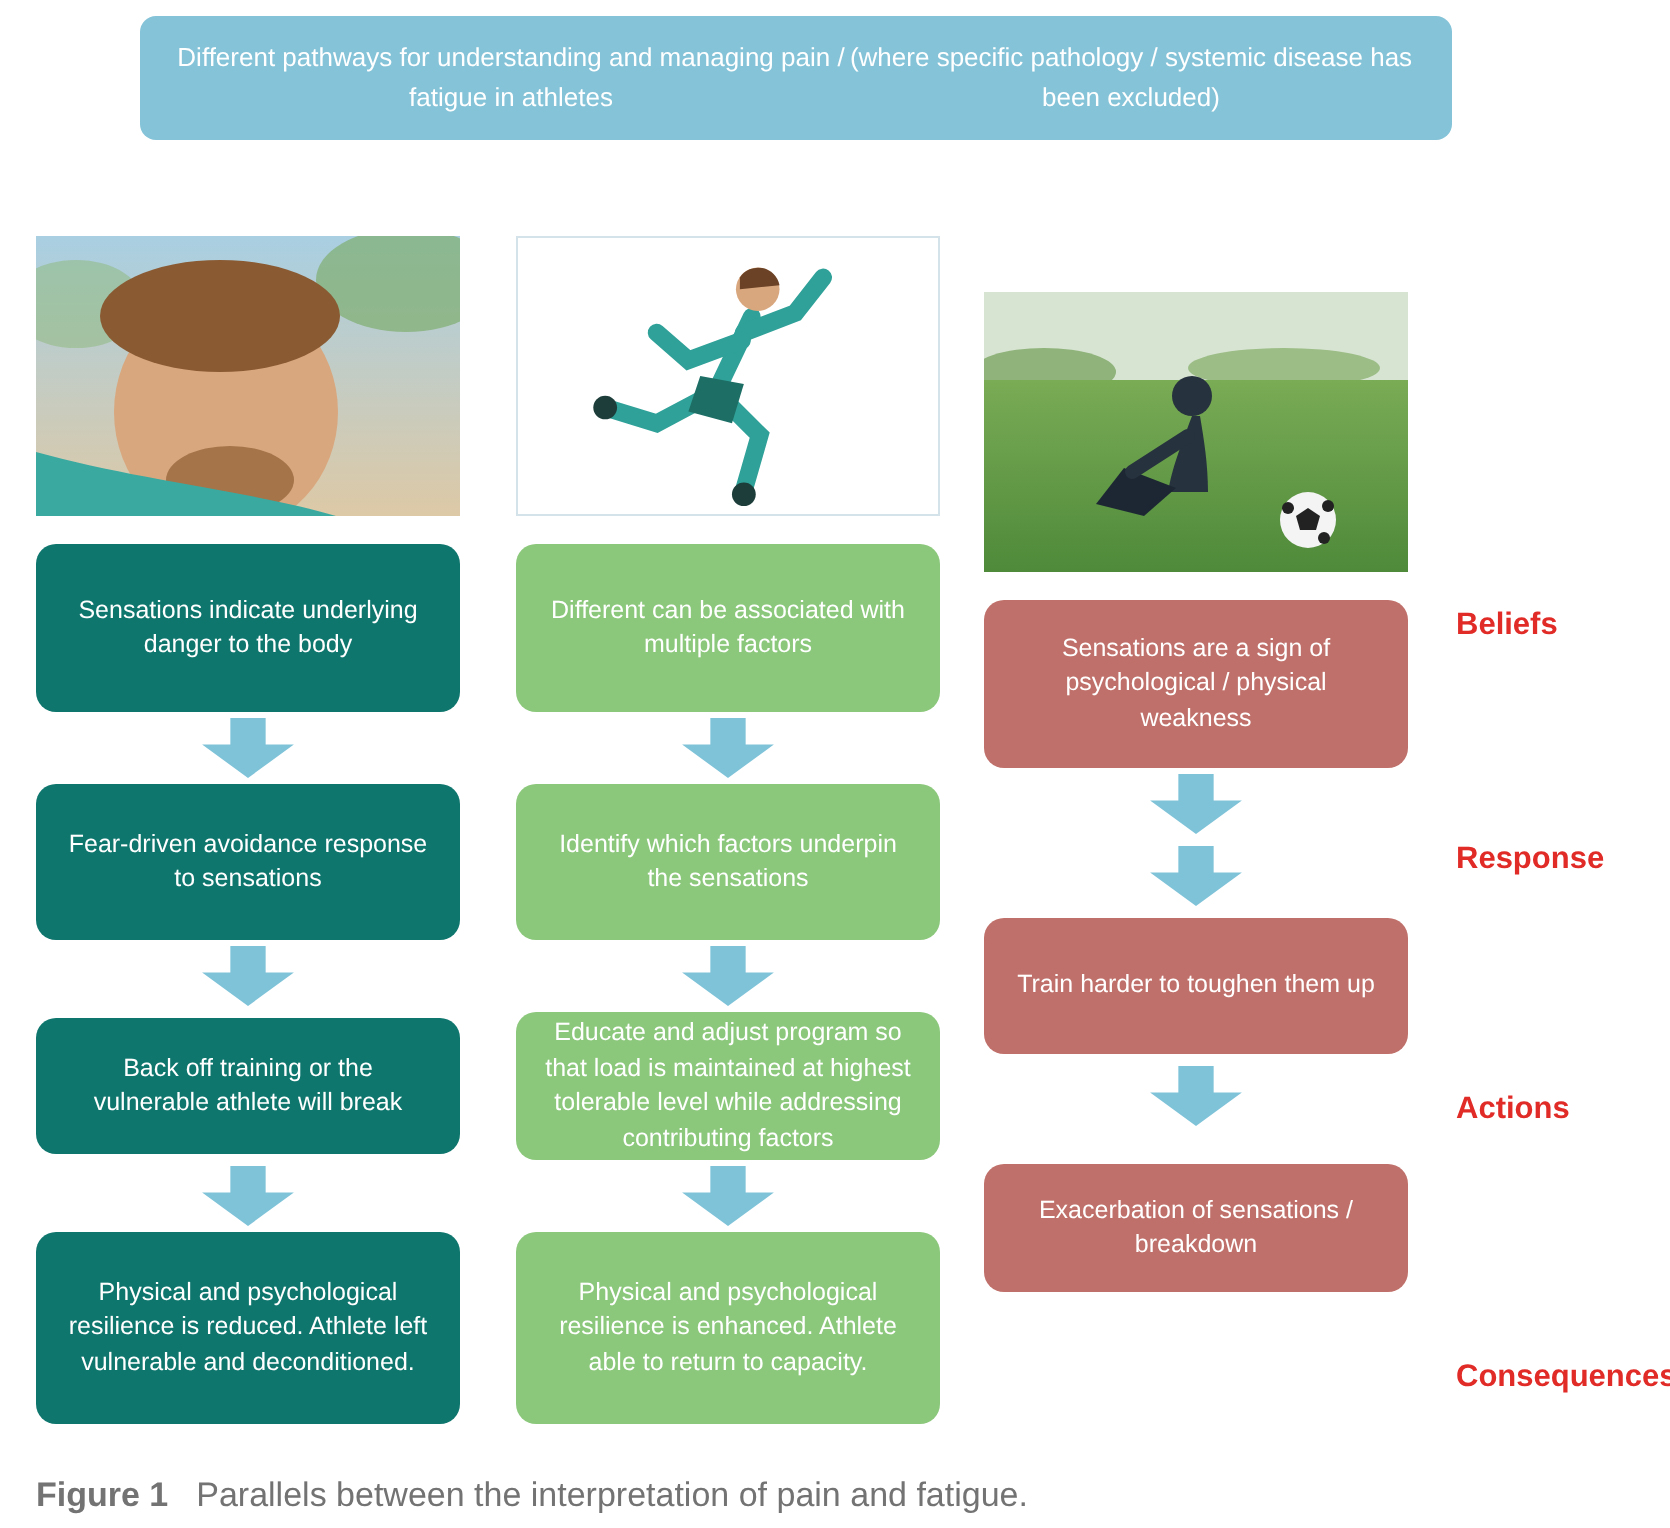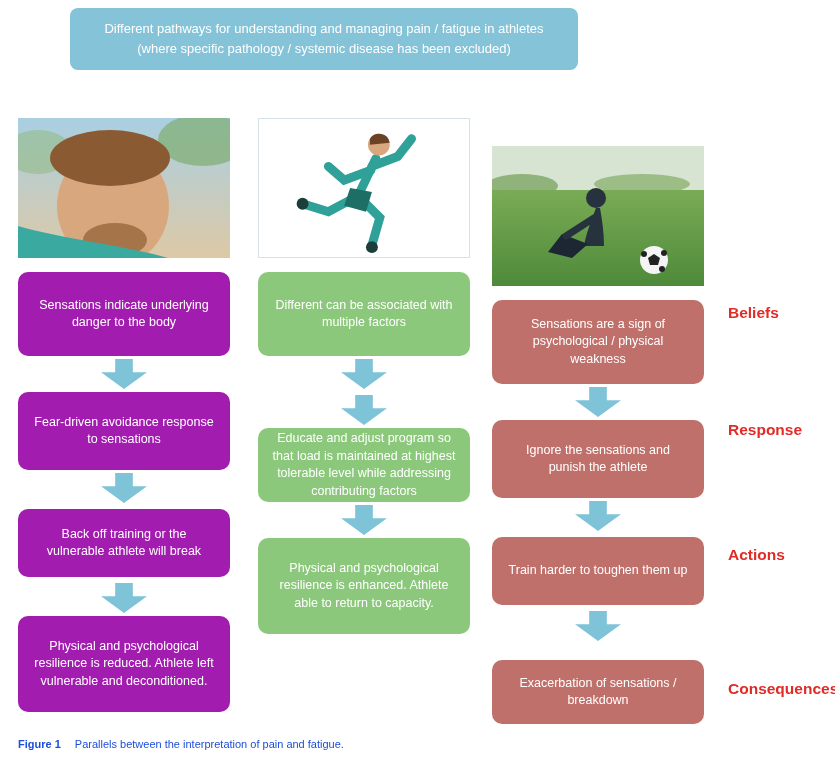--- a/index.html
+++ b/index.html
@@ -11,28 +11,28 @@
     position: relative;
     width: 835px;
     height: 764px;
     background: #ffffff;
     overflow: hidden;
   }
   
   .header-box {
     position: absolute;
     left: 70px; top: 8px;
-    width: 508px; height: 62px;
+    width: 656px; height: 62px;
     background: #85c3d8;
     border-radius: 8px;
     color: #ffffff;
     font-size: 13px;
     line-height: 1.55;
     display: flex;
-    flex-direction: column;
+    flex-direction: row;
     align-items: center;
     justify-content: center;
     text-align: center;
     padding: 4px 18px;
   }
   
   .col {
     position: absolute;
     top: 118px;
     width: 212px;
@@ -71,21 +71,21 @@
     border-radius: 10px;
     color: #ffffff;
     font-size: 12.5px;
     line-height: 1.4;
     display: flex;
     align-items: center;
     justify-content: center;
     text-align: center;
     padding: 8px 14px;
   }
-  .purple { background: #a21caf; }
+  .purple { background: #0f766e; }
   .green  { background: #8cc87c; }
   .red    { background: #c0706a; }
   .h68 { height: 68px; }
   .h64 { height: 64px; }
   
   .row-label {
     position: absolute;
     left: 728px;
     width: 125px;
     color: #e02b27;
@@ -93,22 +93,22 @@
     font-size: 15.5px;
   }
   .label-beliefs      { top: 304px; }
   .label-response     { top: 421px; }
   .label-actions      { top: 546px; }
   .label-consequences { top: 680px; }
   
   .caption {
     position: absolute;
     left: 18px; top: 738px;
-    font-size: 11px;
-    color: #1d4ed8;
+    font-size: 17px;
+    color: #737373;
   }
   .caption .fig-label {
     font-weight: bold;
     margin-right: 14px;
   }
 </style>
 </head>
 <body>
 
 <div class="figure">
@@ -183,20 +183,23 @@
         <circle cx="44" cy="86" r="6" fill="#1d3d3a"></circle>
       </svg>
     </div>
     <div class="brow brow1">
       <div class="box green">Different can be associated with multiple factors</div>
     </div>
     <div class="arrow-row">
       <svg viewBox="0 0 60 34">
           <polygon points="20,0 40,0 40,15 56,15 30,34 4,15 20,15" fill="#7fc3d9"></polygon>
         </svg>
+    </div>
+    <div class="brow brow2">
+      <div class="box green">Identify which factors underpin the sensations</div>
     </div>
     <div class="arrow-row">
       <svg viewBox="0 0 60 34">
           <polygon points="20,0 40,0 40,15 56,15 30,34 4,15 20,15" fill="#7fc3d9"></polygon>
         </svg>
     </div>
     <div class="brow brow3">
       <div class="box green">Educate and adjust program so that load is maintained at highest tolerable level while addressing contributing factors</div>
     </div>
     <div class="arrow-row">
@@ -234,23 +237,20 @@
       </svg>
     </div>
     <div class="brow brow1">
       <div class="box red">Sensations are a sign of psychological / physical weakness</div>
     </div>
     <div class="arrow-row">
       <svg viewBox="0 0 60 34">
           <polygon points="20,0 40,0 40,15 56,15 30,34 4,15 20,15" fill="#7fc3d9"></polygon>
         </svg>
     </div>
-    <div class="brow brow2">
-      <div class="box red">Ignore the sensations and punish the athlete</div>
-    </div>
     <div class="arrow-row">
       <svg viewBox="0 0 60 34">
           <polygon points="20,0 40,0 40,15 56,15 30,34 4,15 20,15" fill="#7fc3d9"></polygon>
         </svg>
     </div>
     <div class="brow brow3">
       <div class="box red h68">Train harder to toughen them up</div>
     </div>
     <div class="arrow-row">
       <svg viewBox="0 0 60 34">

